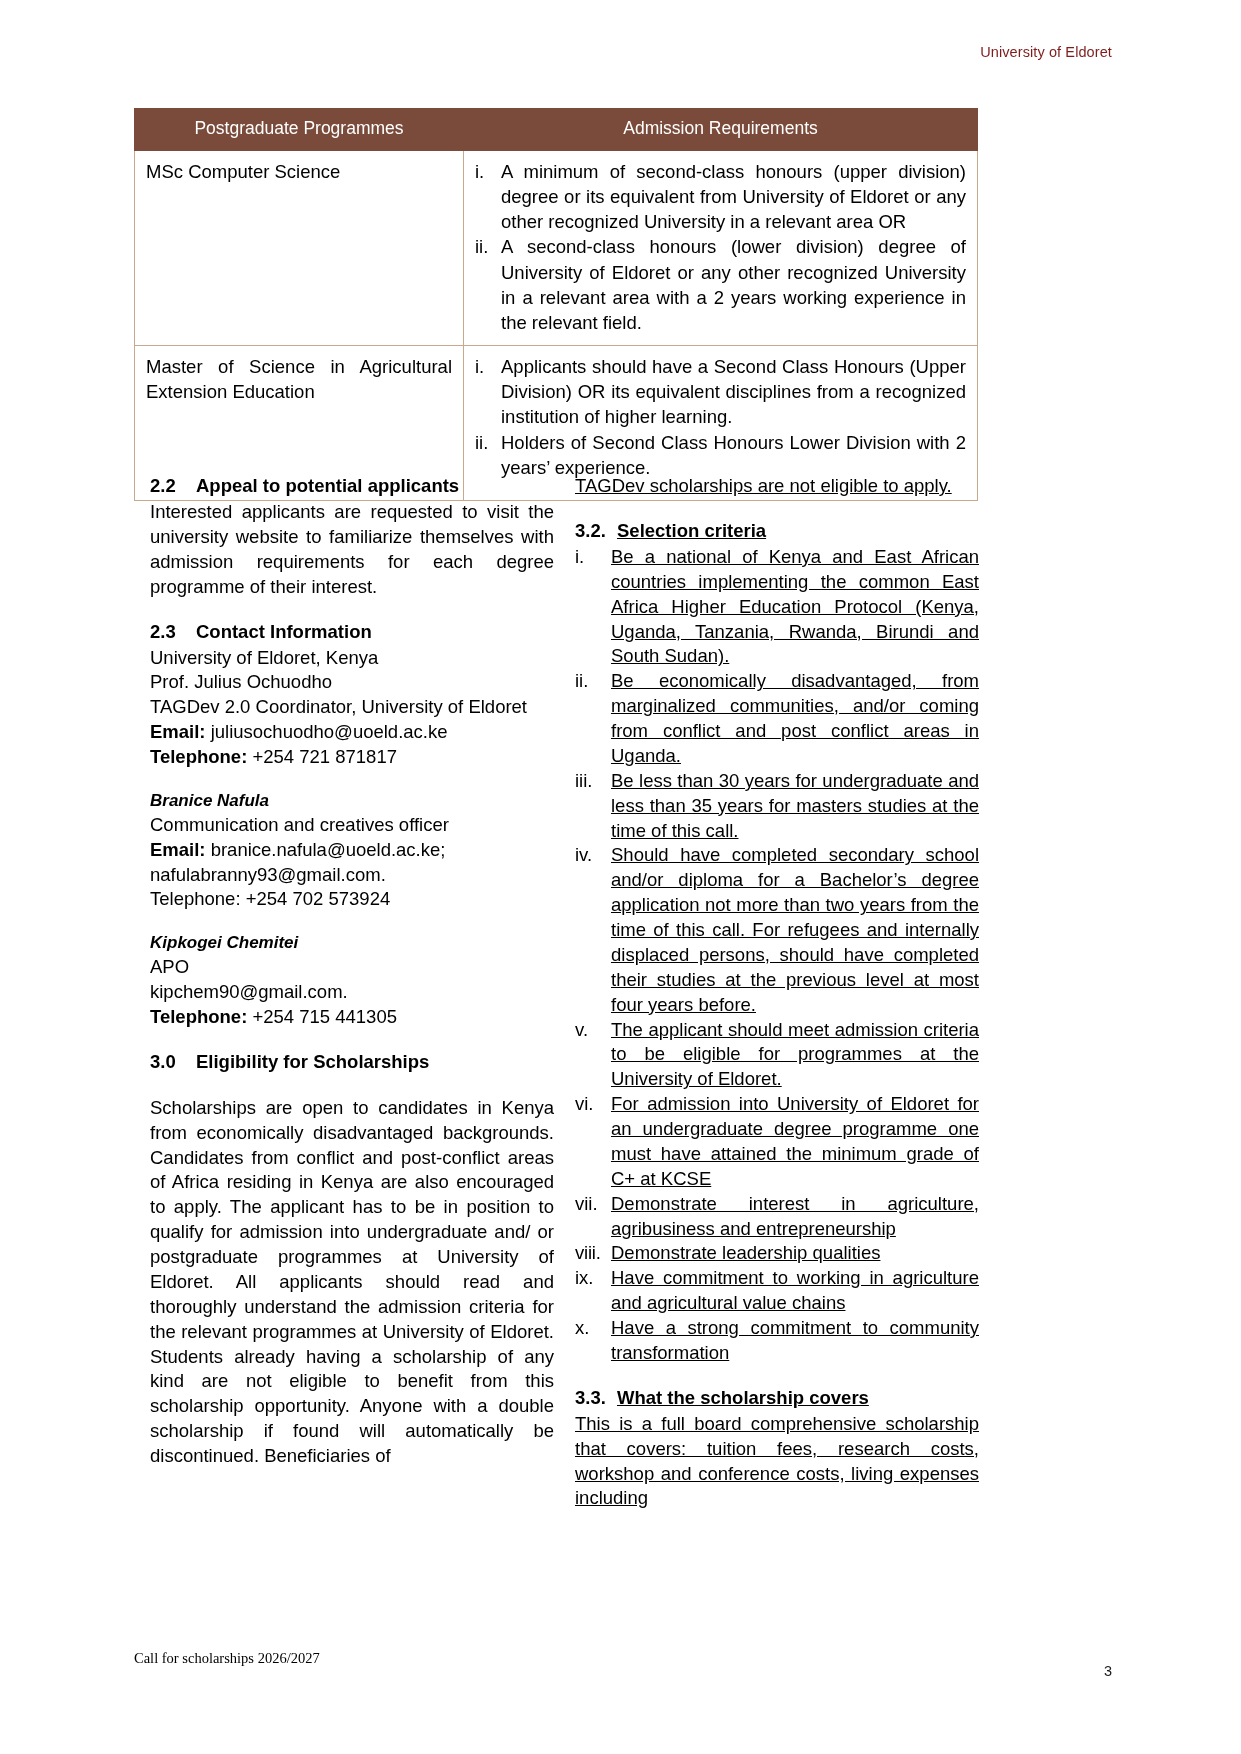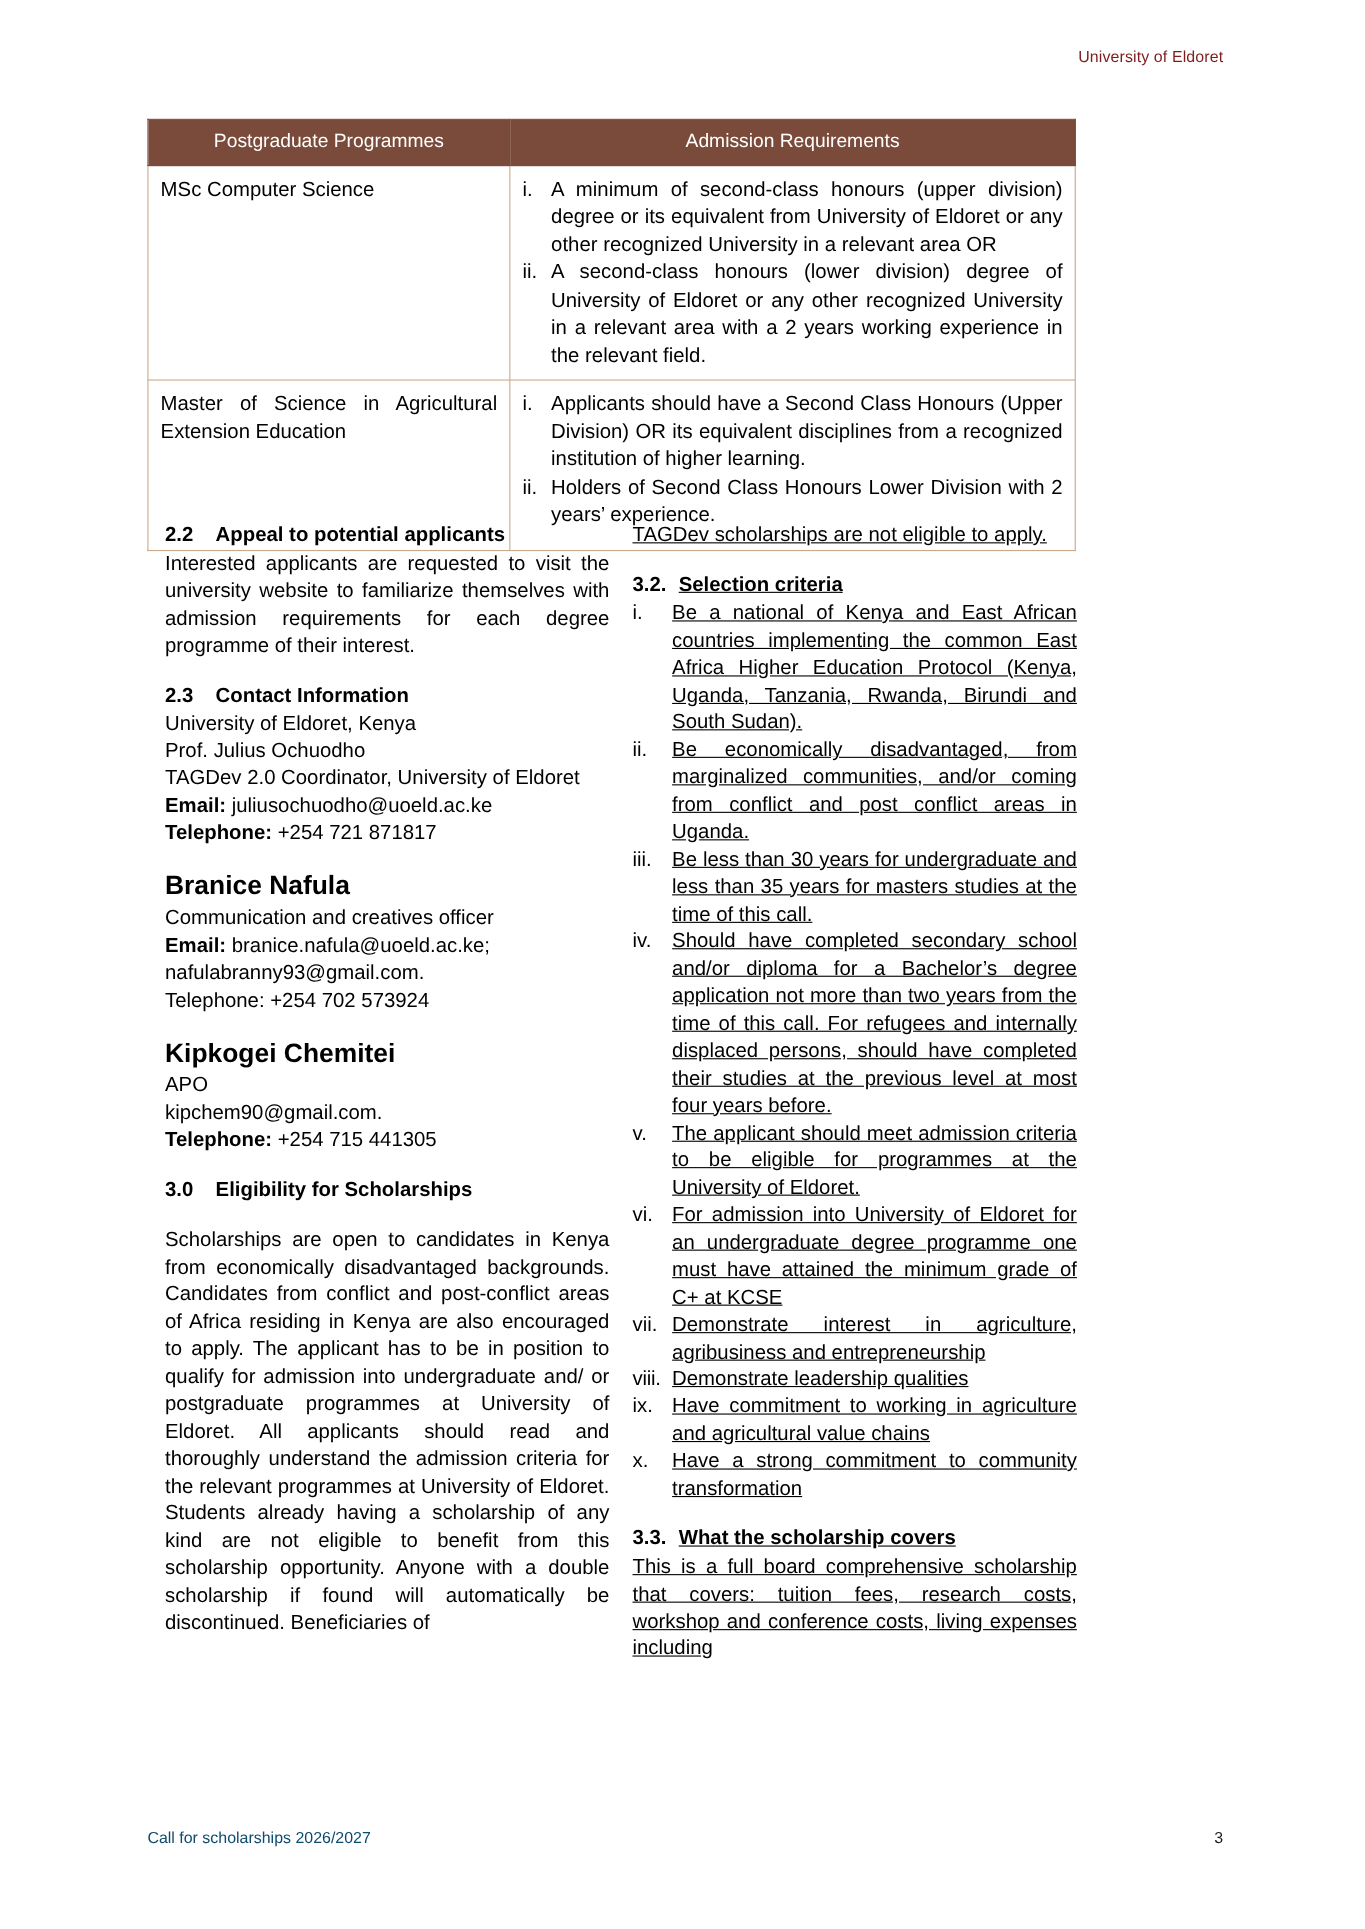--- a/index.html
+++ b/index.html
@@ -130,21 +130,21 @@
   p.para.left { text-align: left; }
   .gap { height: 20px; }
 
   .contact-block { margin: 0; }
   .contact-line {
     font-size: 18.5px;
     line-height: 1.345;
     text-align: left;
   }
   .contact-line .lbl { font-weight: bold; }
-  .contact-name { font-weight: bold; font-size: 24px; line-height: 1.345; }
+  .contact-name { font-weight: bold; font-size: 17px; line-height: 1.345; font-style: italic; }
 
   
   ol.roman-list {
     list-style: none;
     margin: 0;
     padding: 0;
   }
   ol.roman-list > li {
     position: relative;
     padding-left: 36px;
@@ -159,23 +159,24 @@
     top: 0;
     width: 33px;
     text-align: left;
   }
   ol.roman-list > li > .rn.r8 { letter-spacing: -0.2px; }
 
   
   .footer-left {
     position: absolute;
     left: 134px;
-    bottom: 75px;
+    bottom: 87px;
     font-size: 14.5px;
-    color: #0c4a6e;
+    color: #000000;
+    font-family: Liberation Serif, serif;
   }
   .footer-right {
     position: absolute;
     right: 129px;
     bottom: 75px;
     font-size: 14.5px;
     color: #1a1a1a;
   }
 </style>
 </head>

